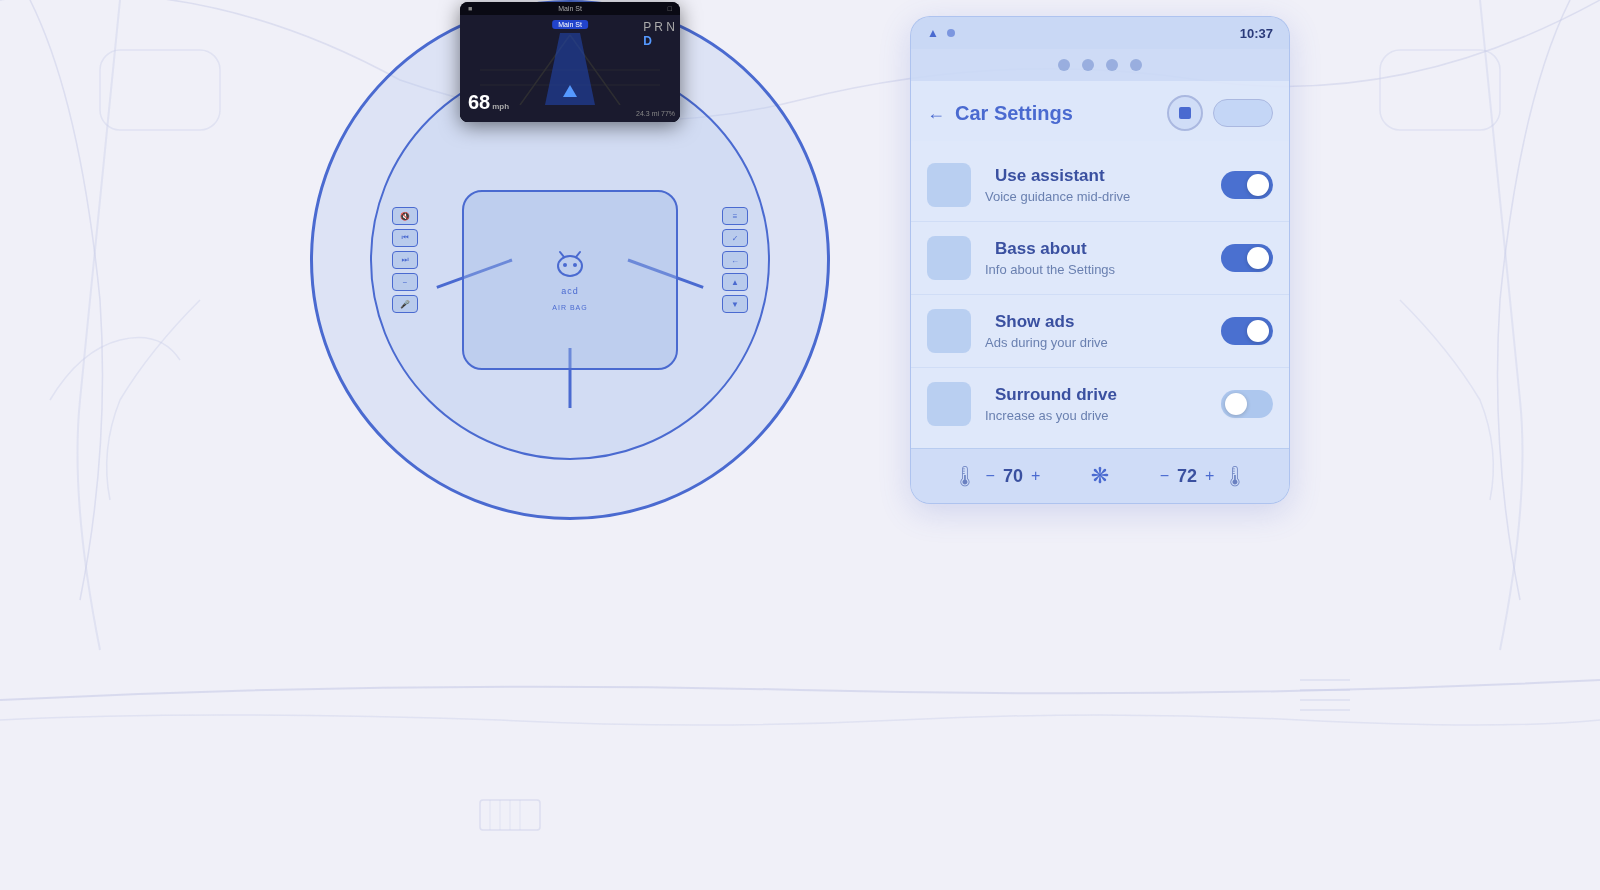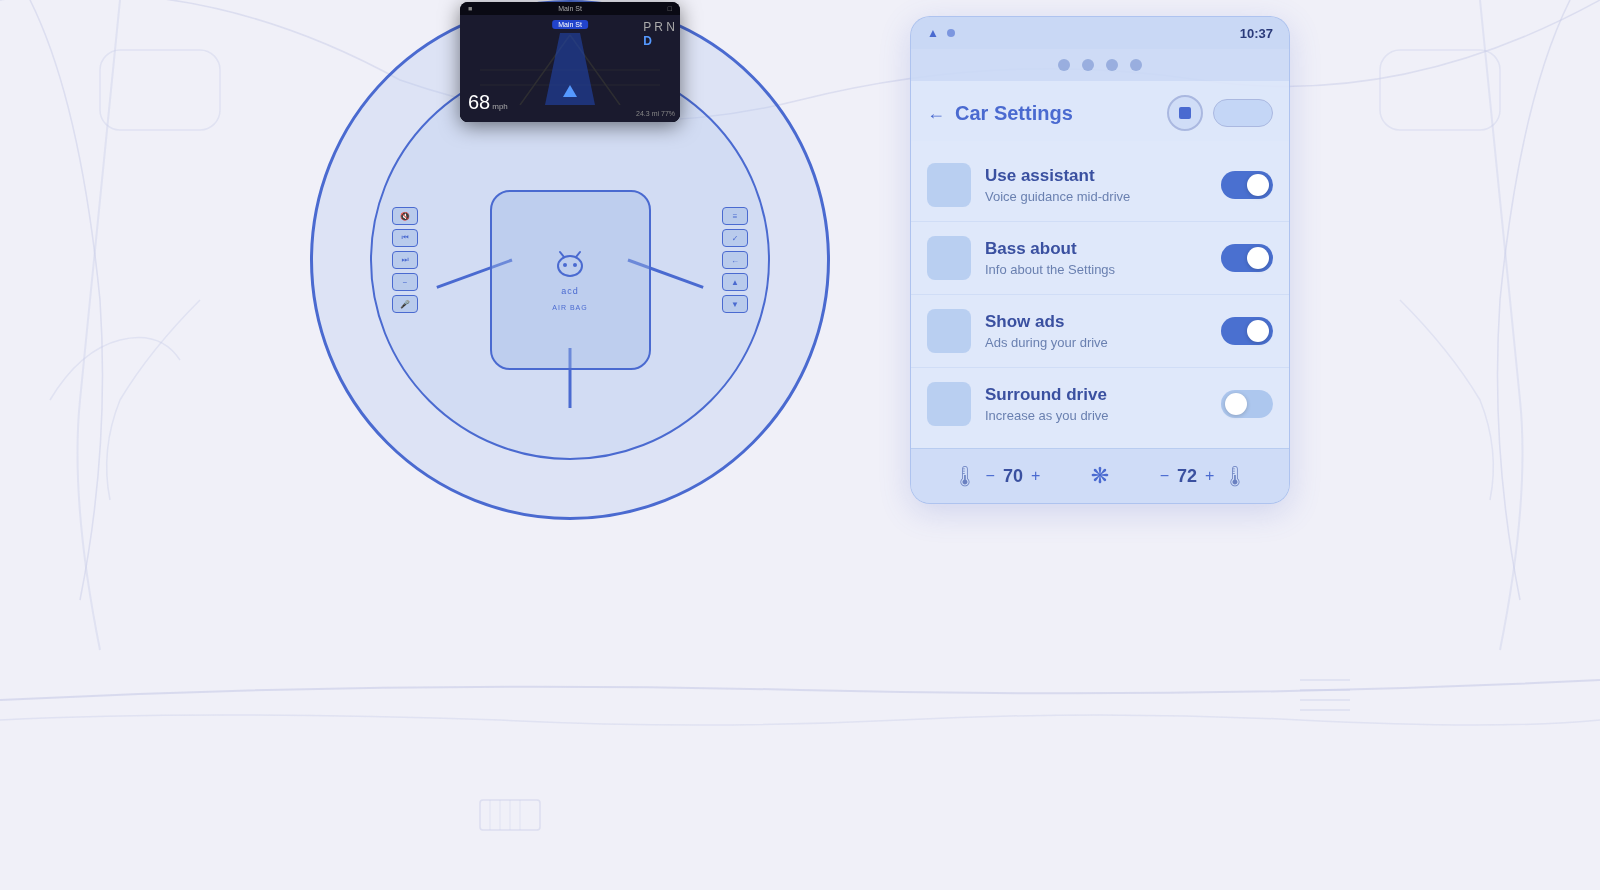--- a/index.html
+++ b/index.html
@@ -90,21 +90,21 @@
 
     .map-area {
       flex: 1;
       background: #1a1a2e;
       position: relative;
       overflow: hidden;
     }
 
     
     .wheel-hub {
-      width: 161px;
+      width: 216px;
       height: 180px;
       background: rgba(160, 185, 230, 0.4);
       border-radius: 20px;
       border: 2px solid #4a6ad0;
       display: flex;
       flex-direction: column;
       align-items: center;
       justify-content: center;
       gap: 8px;
       position: relative;
@@ -337,20 +337,21 @@
 
     .setting-text {
       flex: 1;
     }
 
     .setting-title {
       font-size: 17px;
       font-weight: 600;
       color: #3a50a0;
       margin-bottom: 3px;
+      margin-left: 10px;
     }
 
     .setting-desc {
       font-size: 13px;
       color: #6a80b0;
     }
 
     
     .toggle {
       width: 52px;
@@ -493,21 +494,21 @@
 
                 <line x1="110" y1="20" x2="60" y2="90" stroke="#333" stroke-width="1.5" opacity="0.8"></line>
                 <line x1="110" y1="20" x2="160" y2="90" stroke="#333" stroke-width="1.5" opacity="0.8"></line>
 
                 <line x1="20" y1="55" x2="200" y2="55" stroke="#333" stroke-width="1" opacity="0.5"></line>
                 <line x1="20" y1="70" x2="200" y2="70" stroke="#333" stroke-width="1" opacity="0.5"></line>
 
                 <polygon points="100,18 120,18 135,90 85,90" fill="#2244aa" opacity="0.6"></polygon>
               </svg>
 
-              <div style="position:absolute;left:8px;bottom:8px;color:white;font-size:20px;font-weight:normal;">
+              <div style="position:absolute;left:8px;bottom:8px;color:white;font-size:20px;font-weight:bold;">
                 <span>68</span><span style="font-size:8px;color:#aaa;margin-left:2px;">mph</span>
               </div>
 
               <div style="position:absolute;bottom:25px;left:50%;transform:translateX(-50%);width:0;height:0;border-left:7px solid transparent;border-right:7px solid transparent;border-bottom:12px solid #5599ff;"></div>
 
               <div style="position:absolute;top:5px;left:50%;transform:translateX(-50%);background:#2244cc;color:white;font-size:7px;padding:1px 6px;border-radius:3px;white-space:nowrap;">Main St</div>
 
               <div style="position:absolute;right:5px;top:5px;color:#aaa;font-size:12px;">P R N<br><span style="color:#5599ff;font-weight:bold;">D</span></div>
 
               <div style="position:absolute;bottom:5px;right:5px;color:#888;font-size:7px;">

